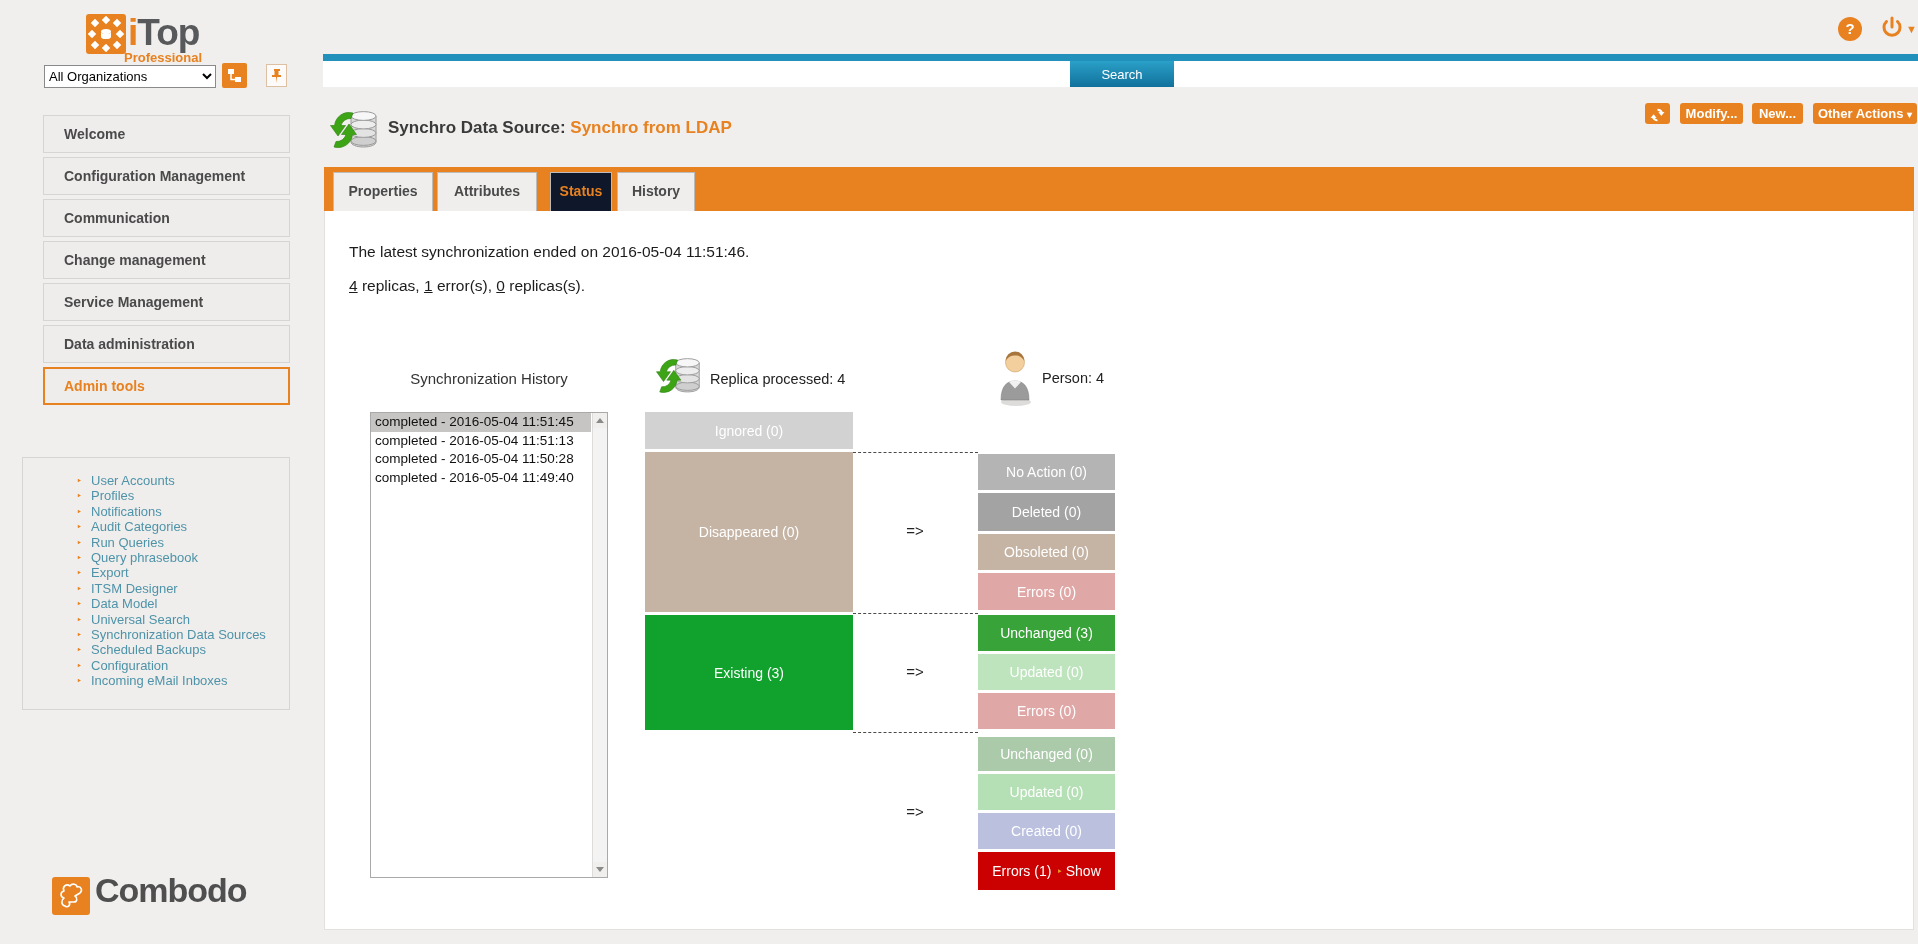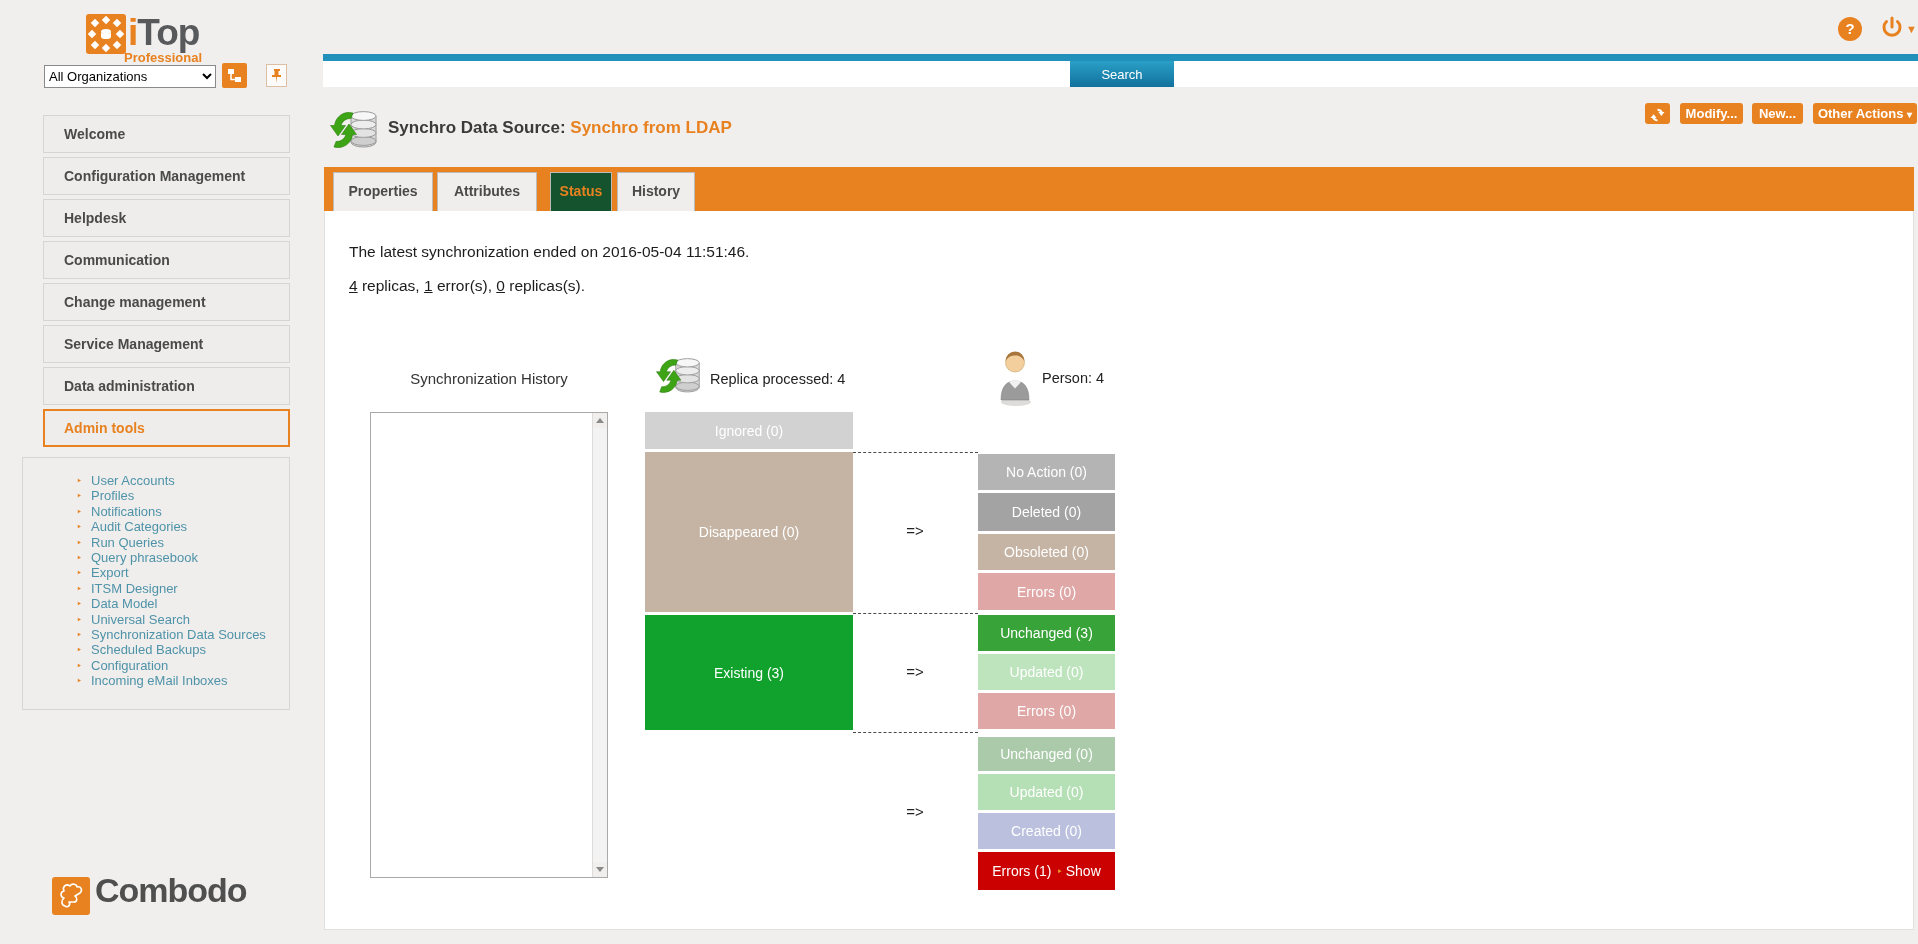--- a/index.html
+++ b/index.html
@@ -60,21 +60,21 @@
 
   .title-icon { position:absolute; left:330px; top:104px; }
   .page-title { position:absolute; left:388px; top:118px; font-size:17px; font-weight:bold; color:#3a3a3a; }
   .page-title .obj { color:#e8811f; }
 
   
   .tabbar { position:absolute; left:324px; top:167px; width:1590px; height:44px; background:#e8811f; }
   .tab { position:absolute; top:5px; height:39px; line-height:37px; background:#f0eeed;
          border:1px solid #bdbbba; border-bottom:none; text-align:center; font-size:14px;
          font-weight:bold; color:#4a4a4a; cursor:pointer; }
-  .tab.active { background:#14532d; color:#e8811f; }
+  .tab.active { background:#0f172a; color:#e8811f; }
 
   
   .panel { position:absolute; left:324px; top:211px; width:1590px; height:719px; background:#fff;
            border:1px solid #e3e1e0; border-top:none; }
   .sum-line { position:absolute; left:349px; font-size:15.5px; color:#1c1c1c; }
   .stat-num { text-decoration:underline; cursor:pointer; }
 
   .sec-title { position:absolute; font-size:15px; color:#333; }
   .hdr-label { position:absolute; font-size:14.5px; color:#222; }
 
@@ -146,21 +146,20 @@
   </div>
   <div class="pin-btn">
     <svg width="14" height="16" viewBox="0 0 14 16">
       <path d="M4 1 h6 v2 h-1.5 v4 h2.5 v2 h-4 l-0.5 6 -0.5 -6 h-4 v-2 h2.5 v-4 H4 z" fill="#e8811f"></path>
     </svg>
   </div>
 
   <div class="menu">
     <div class="menu-item">Welcome</div>
     <div class="menu-item">Configuration Management</div>
-    <div class="menu-item">Helpdesk</div>
     <div class="menu-item">Communication</div>
     <div class="menu-item">Change management</div>
     <div class="menu-item">Service Management</div>
     <div class="menu-item">Data administration</div>
     <div class="menu-item active">Admin tools</div>
   </div>
   <div class="submenu">
     <div class="submenu-item">User Accounts</div>
     <div class="submenu-item">Profiles</div>
     <div class="submenu-item">Notifications</div>
@@ -254,20 +253,26 @@
       <ellipse cx="21" cy="53" rx="15" ry="4" fill="#dddcdb"></ellipse>
       <path d="M6 51 c0 -14 6 -19 14 -19 c8 0 14 5 14 19 z" fill="#9b9b9b" stroke="#787878" stroke-width="0.5"></path>
       <path d="M14 33 l6 6.5 6 -6.5 c-2 -1.6 -10 -1.6 -12 0 z" fill="#f1f1f1"></path>
       <circle cx="20" cy="13.5" r="9.5" fill="#f3cf9e" stroke="#c9a05f" stroke-width="0.6"></circle>
       <path d="M10.5 12 a9.5 9.5 0 0 1 19 0 c-3 -4.5 -6 -5.5 -9.5 -5.5 s-6.5 1 -9.5 5.5 z" fill="#a8763c"></path>
     </svg>
   </div>
   <div class="hdr-label" style="left:1042px;top:370px;">Person: 4</div>
 
   <div class="listbox">
+    <div class="rows">
+      <div class="row selected">completed - 2016-05-04 11:51:45</div>
+      <div class="row">completed - 2016-05-04 11:51:13</div>
+      <div class="row">completed - 2016-05-04 11:50:28</div>
+      <div class="row">completed - 2016-05-04 11:49:40</div>
+    </div>
     <div class="vscroll">
       <div class="varrow up">
           <div class="tri-up"></div>
         </div>
       <div class="varrow down">
           <div class="tri-down"></div>
         </div>
     </div>
   </div>
 

